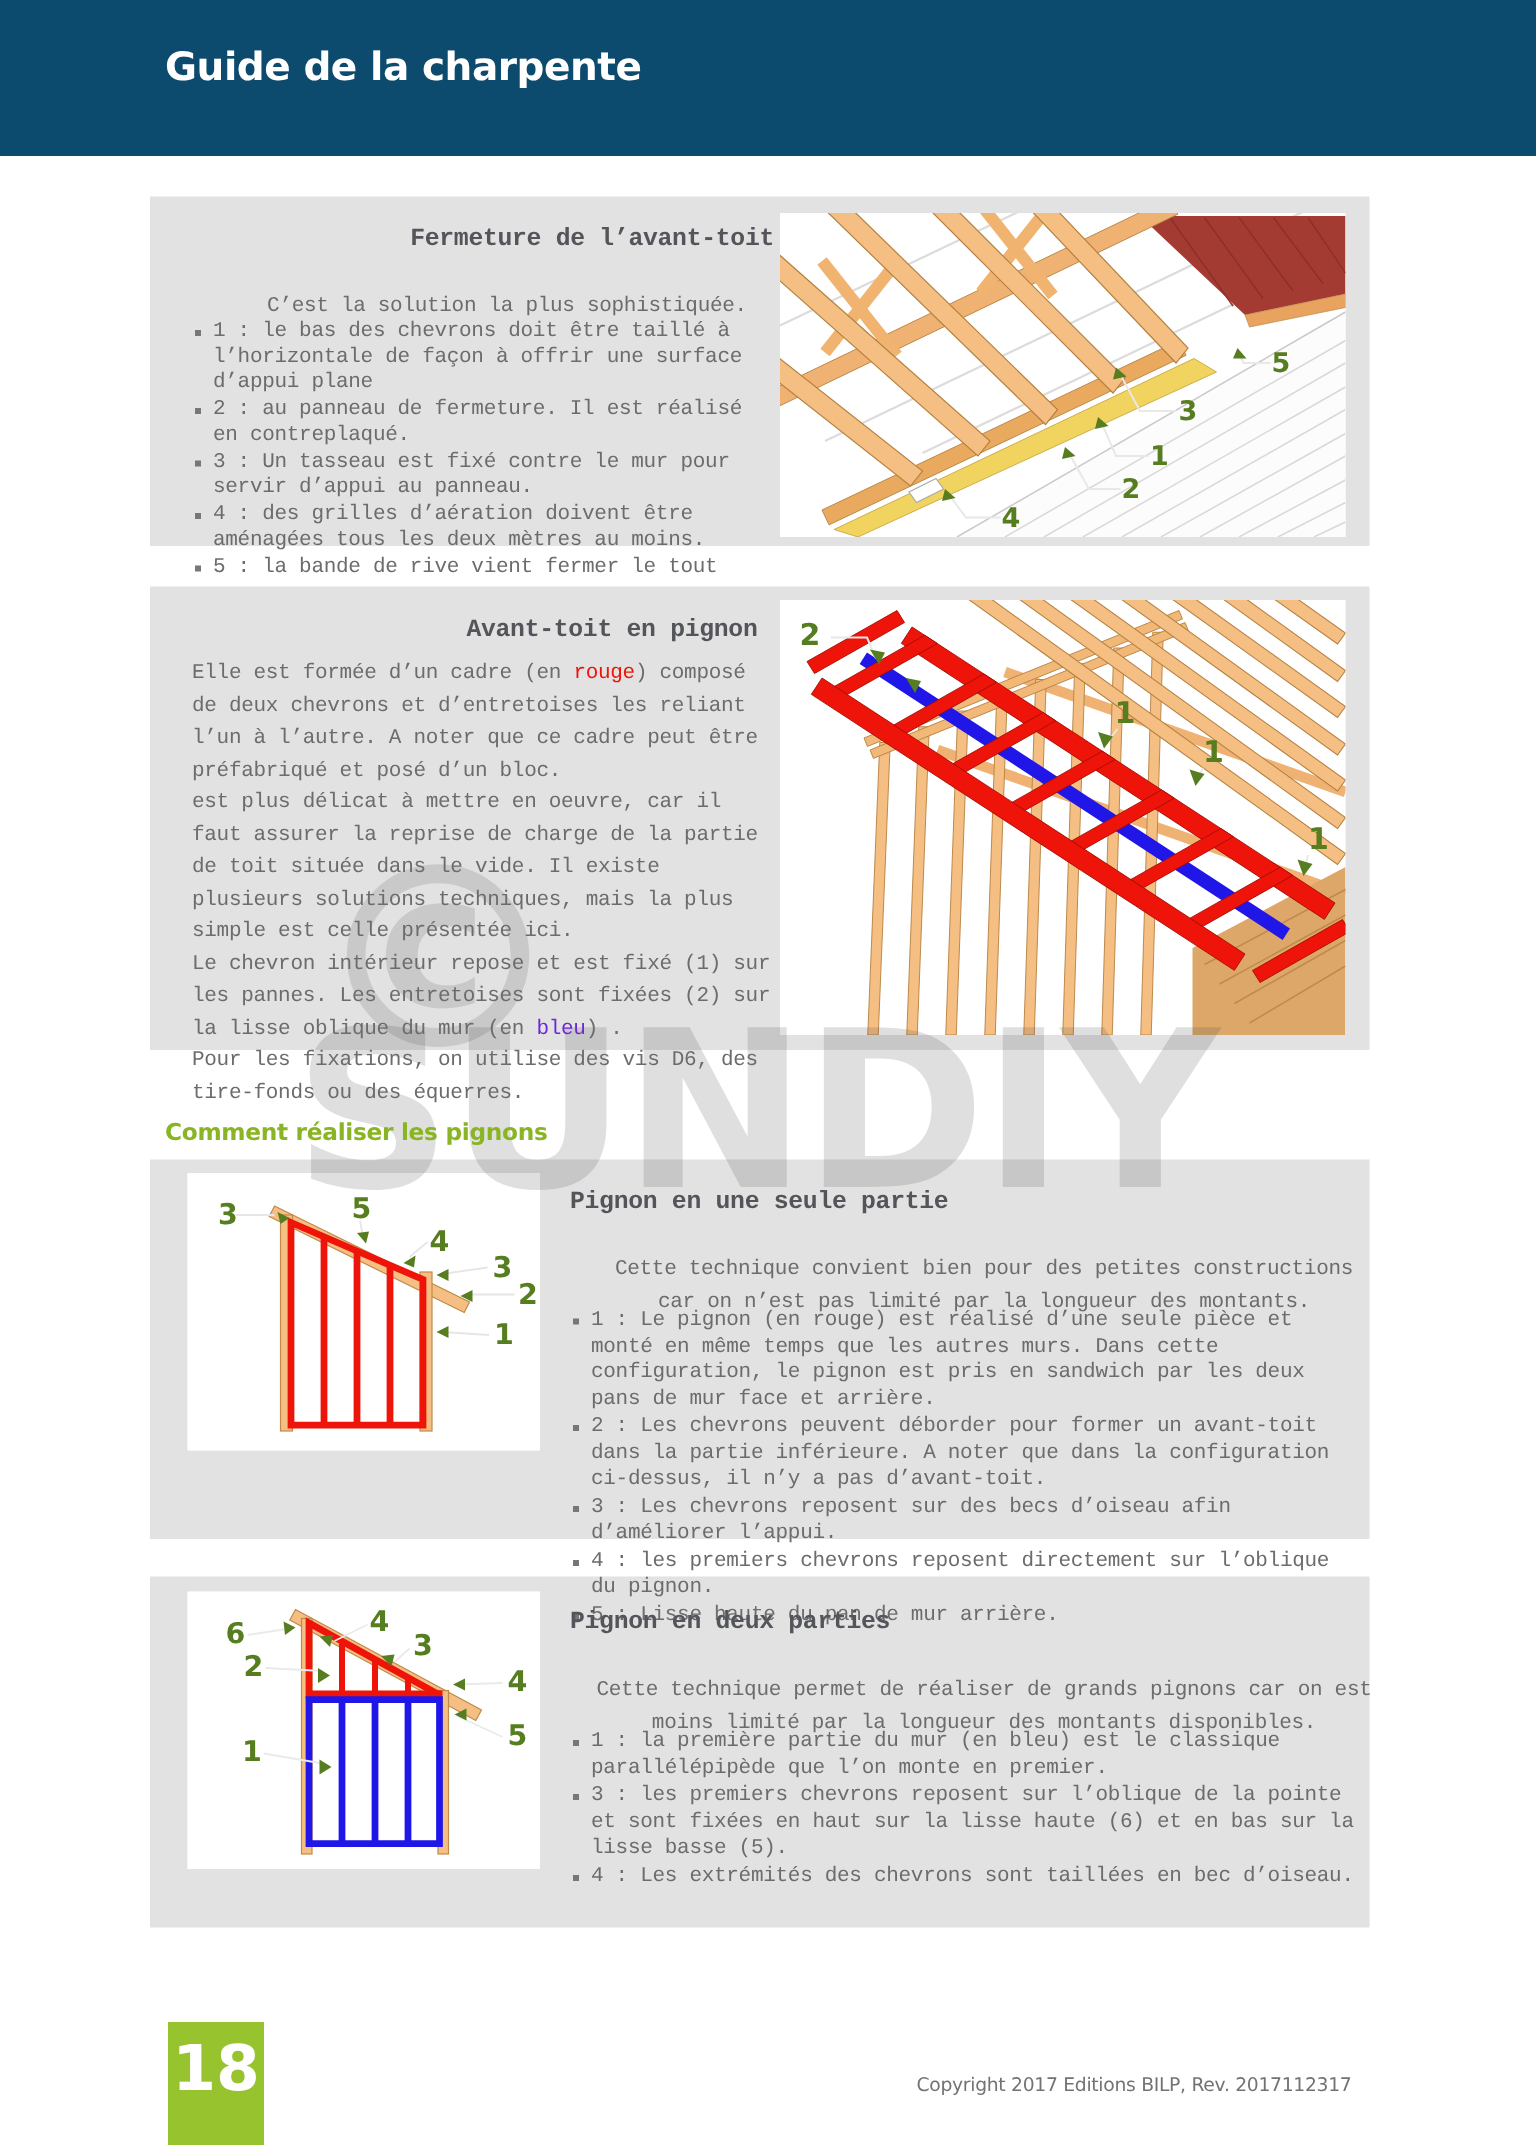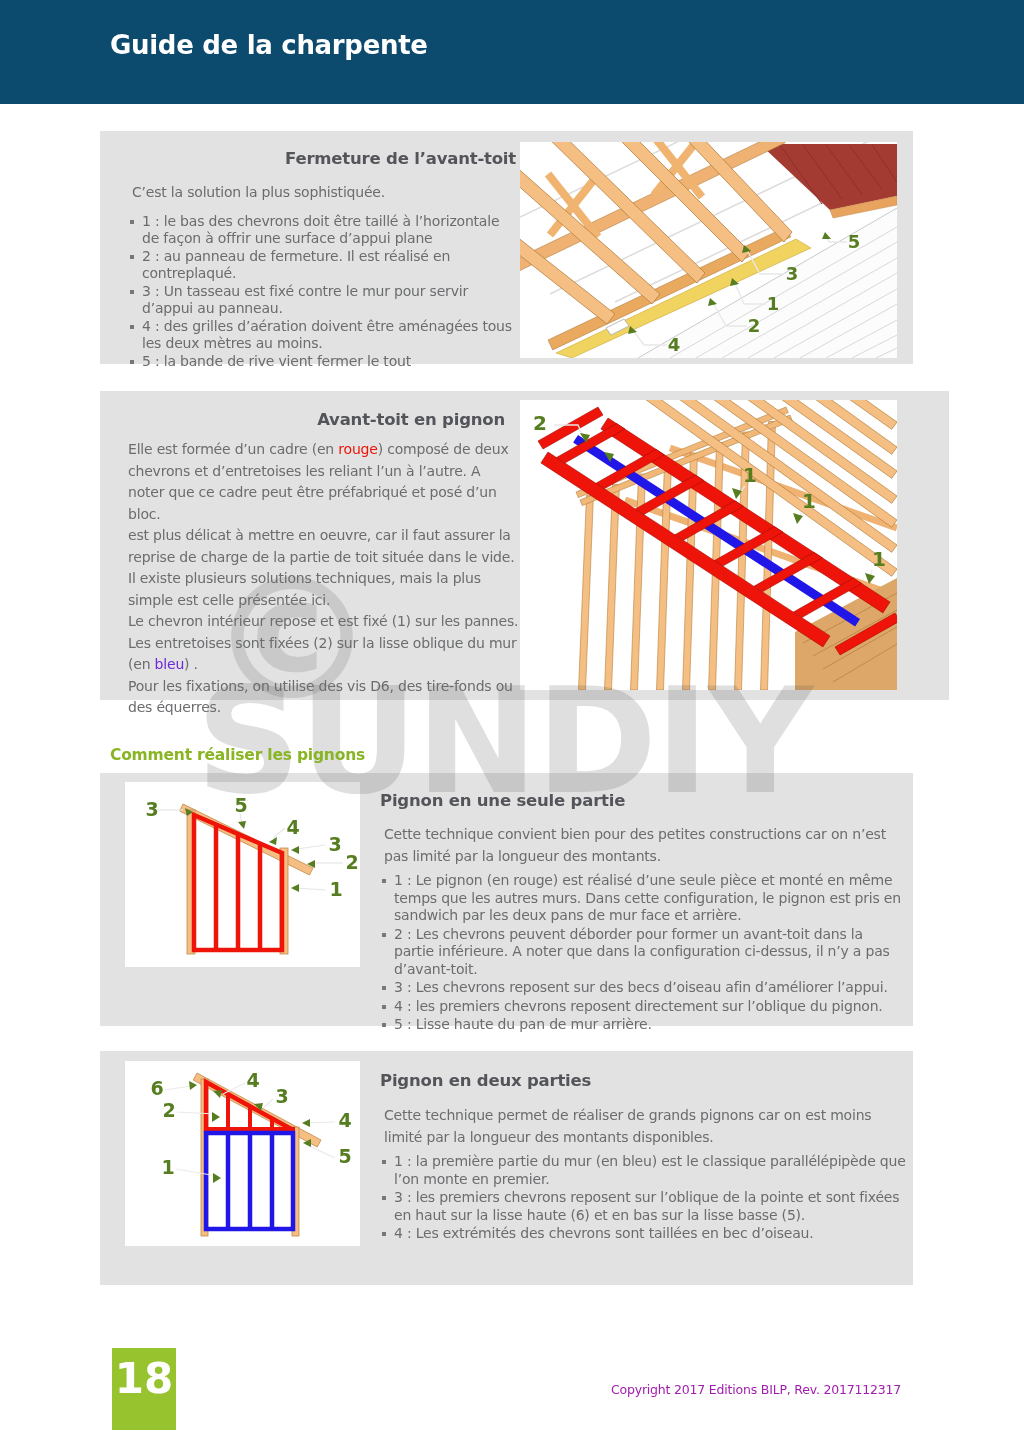--- a/index.html
+++ b/index.html
@@ -12,31 +12,31 @@
   .topbar { position:absolute; left:0; top:0; width:1024px; height:104px; background:#0c4a6e; }
   .topbar h1 { position:absolute; left:110px; top:30px; margin:0; font-size:26px; font-weight:bold;
                color:#ffffff; letter-spacing:-0.3px; }
   
   .wm { position:absolute; z-index:2; pointer-events:none; font-weight:bold; color:rgba(75,75,75,0.16); }
   .wm-c   { left:208px; top:556px; font-size:168px; line-height:1; }
   .wm-txt { left:196px; top:668px; font-size:146px; line-height:1; letter-spacing:-2px; color:rgba(75,75,75,0.18); }
   
   .box { position:absolute; left:100px; width:813px; background:#E2E2E2; }
   .box1 { top:131px;  height:233px; }
-  .box2 { top:391px;  height:309px;padding-left:36px; }
+  .box2 { top:391px;  height:309px; }
   .box3 { top:773px;  height:253px; }
   .box4 { top:1051px; height:234px; }
-  .content { position:absolute; z-index:3; }
+  .content { position:absolute; z-index:3;font-family:Liberation Mono, monospace; }
   .fig { position:absolute; z-index:1; background:#ffffff; }
   .fig svg { display:block; }
   
   .stitle { margin:0; font-size:16.5px; font-weight:bold; color:#54555A; letter-spacing:-0.2px; }
   .right  { text-align:right; }
   .body-txt { color:#6B6C6E; font-size:14px; letter-spacing:-0.2px; }
-  .intro { margin:4px; }
+  .intro { margin:16px;text-align:center; }
   .blist { margin:0; padding:0; list-style:none; }
   .blist li { position:relative; padding-left:13px; margin:1px; }
   .blist li::before { content:""; position:absolute; left:1px; top:7px; width:4px; height:4px; background:#76777A; }
   .lh17 { line-height:17px; }
   .lh175 { line-height:17.5px; }
   .lh215 { line-height:21.5px; }
   .lh22 { line-height:22px; }
   .para { margin:0; }
   .word-red  { color:#EE1409; }
   .word-blue { color:#6d28d9; }
@@ -44,21 +44,21 @@
                    font-size:15.5px; font-weight:bold; color:#89B524; letter-spacing:-0.2px; }
   
   .dlabel { font-weight:bold; fill:#567D1F; font-family:"DejaVu Sans","Liberation Sans",sans-serif; }
   .f18 { font-size:18px; } .f20 { font-size:20px; } .f19 { font-size:19px; }
   
   .pagenum-box { position:absolute; left:112px; top:1348px; width:64px; height:82px;
                  background:#96C32E; z-index:3; }
   .pagenum-box span { display:block; text-align:center; margin-top:8px; font-size:42px;
                       font-weight:bold; color:#ffffff; line-height:1.1; }
   .copyright { position:absolute; top:1382px; right:123px; z-index:3;
-               font-size:12.5px; color:#a21caf; letter-spacing:-0.2px; }
+               font-size:12.5px; color:#737373; letter-spacing:-0.2px; }
 </style>
 </head>
 <body>
 
 <div class="page">
 
   <header class="topbar">
     <h1>Guide de la charpente</h1>
   </header>
 

